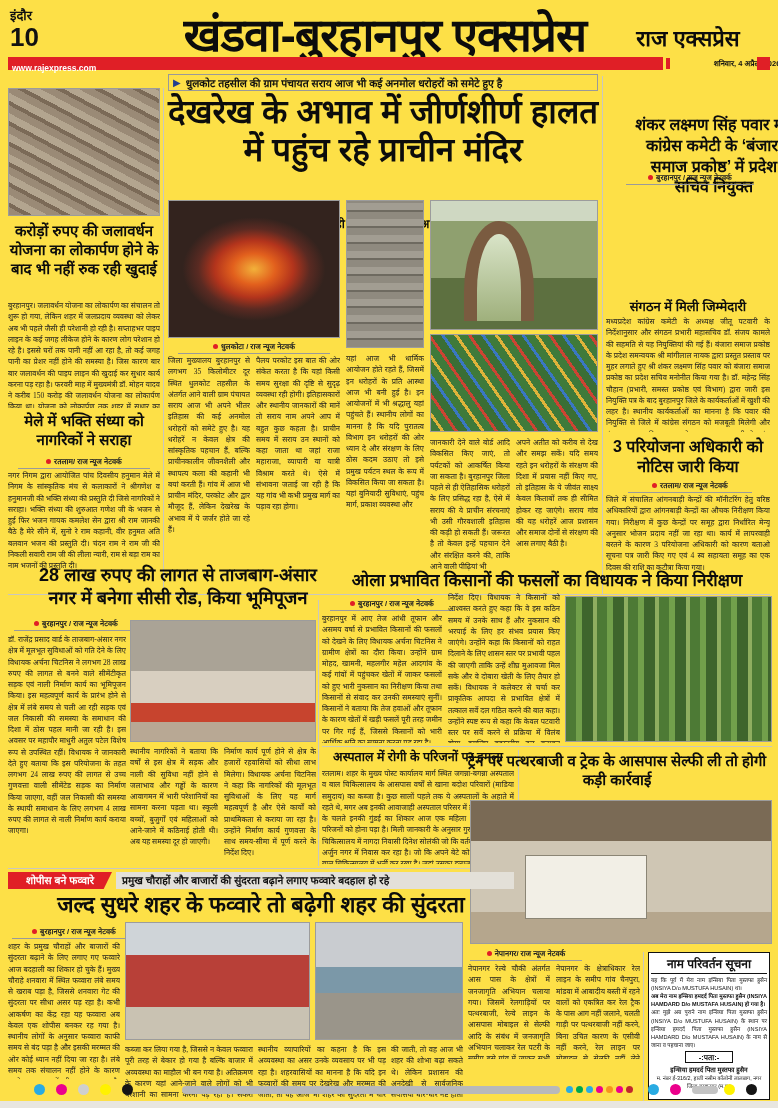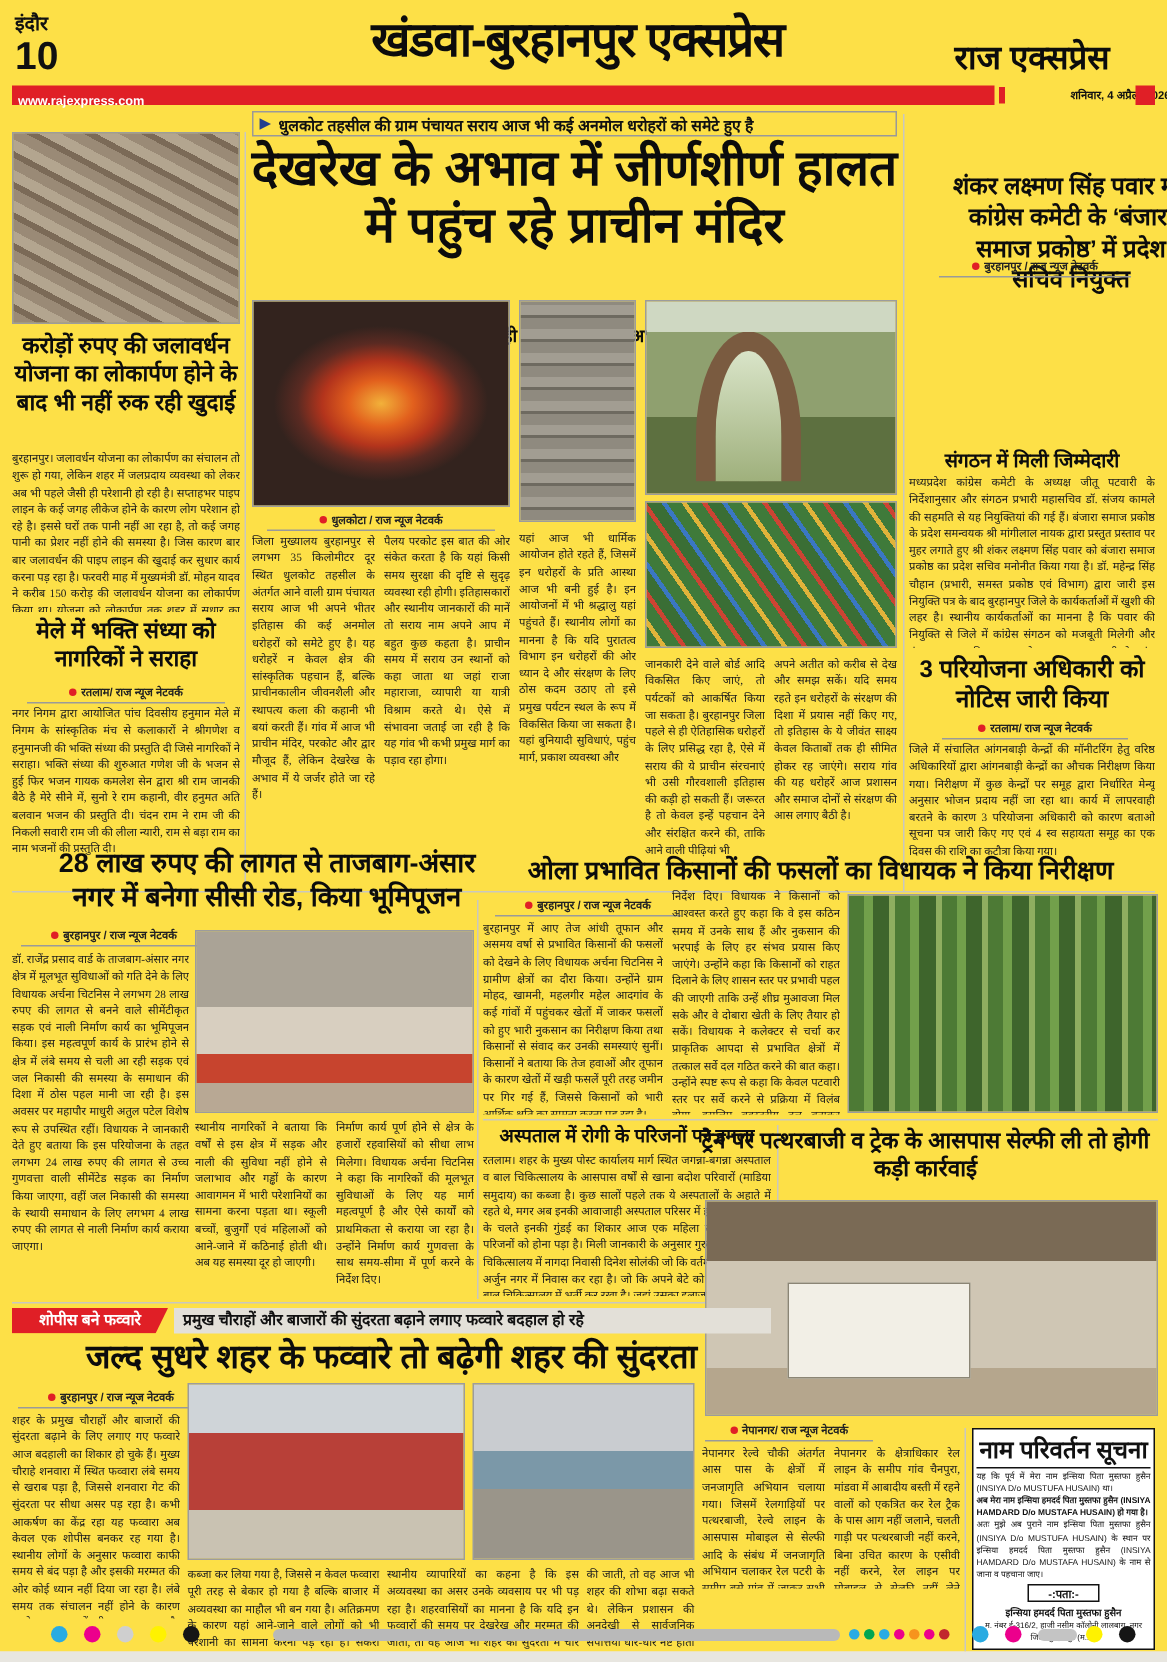--- a/index.html
+++ b/index.html
@@ -33,21 +33,21 @@
 </style>
 </head>
 <body>
 
 <div class="page">
 
   <div class="abs" style="left:10px;top:6px;width:70px;">
     <div style="font-size:13px;font-weight:bold;">इंदौर</div>
     <div style="font-size:26px;font-weight:bold;line-height:1;">10</div>
   </div>
-  <div class="abs headline" style="left:150px;top:8px;width:470px;font-size:32px;letter-spacing:-1px;">खंडवा-बुरहानपुर एक्सप्रेस</div>
+  <div class="abs headline" style="left:150px;top:8px;width:470px;font-size:46px;letter-spacing:-1px;">खंडवा-बुरहानपुर एक्सप्रेस</div>
   <div class="abs headline" style="left:606px;top:26px;width:164px;font-size:22px;">राज एक्सप्रेस</div>
 
   <div class="abs" style="left:8px;top:57px;width:655px;height:13px;background:#e01f26;">
     <span style="color:#fff;font-size:8.5px;font-weight:bold;line-height:13px;padding-left:4px;display:inline-block;">www.rajexpress.com</span>
   </div>
   <div class="abs" style="left:666px;top:58px;width:4px;height:11px;background:#e01f26;"></div>
   <div class="abs" style="left:705px;top:58px;width:84px;font-size:7.5px;font-weight:bold;text-align:center;">शनिवार, 4 अप्रैल, 2026</div>
   <div class="abs" style="left:757px;top:57px;width:13px;height:13px;background:#e01f26;"></div>
 
   <div class="rule-v" style="left:163px;top:88px;height:506px;"></div>
@@ -150,21 +150,21 @@
     <span>बुरहानपुर / राज न्यूज नेटवर्क</span>
   </div>
   <div class="abs body-text" style="left:8px;top:941px;width:112px;height:138px;">शहर के प्रमुख चौराहों और बाजारों की सुंदरता बढ़ाने के लिए लगाए गए फव्वारे आज बदहाली का शिकार हो चुके हैं। मुख्य चौराहे शनवारा में स्थित फव्वारा लंबे समय से खराब पड़ा है, जिससे शनवारा गेट की सुंदरता पर सीधा असर पड़ रहा है। कभी आकर्षण का केंद्र रहा यह फव्वारा अब केवल एक शोपीस बनकर रह गया है। स्थानीय लोगों के अनुसार फव्वारा काफी समय से बंद पड़ा है और इसकी मरम्मत की ओर कोई ध्यान नहीं दिया जा रहा है। लंबे समय तक संचालन नहीं होने के कारण इसके रखरखाव में भी नुकसान हुआ है। फव्वारे के अंदर की पाइपलाइन तक खराब हो चुकी है, जिससे इसे दोबारा शुरू करना अब और भी चुनौतीपूर्ण हो गया है।</div>
   <div class="photo ph-redgate" style="left:125px;top:922px;width:185px;height:118px;"></div>
   <div class="photo ph-street" style="left:315px;top:922px;width:148px;height:118px;"></div>
   <div class="abs body-text" style="left:125px;top:1044px;width:128px;height:58px;">कब्जा कर लिया गया है, जिससे न केवल फव्वारा पूरी तरह से बेकार हो गया है बल्कि बाजार में अव्यवस्था का माहौल भी बन गया है। अतिक्रमण के कारण यहां आने-जाने वाले लोगों को भी परेशानी का सामना करना पड़ रहा है। संकरी जगह में ठेलों की भरमार से रास्ते अवरुद्ध हो जाते हैं, जिससे पैदल चलना भी मुश्किल हो जाता है।</div>
   <div class="abs body-text" style="left:258px;top:1044px;width:128px;height:58px;">स्थानीय व्यापारियों का कहना है कि इस अव्यवस्था का असर उनके व्यवसाय पर भी पड़ रहा है। शहरवासियों का मानना है कि यदि इन फव्वारों की समय पर देखरेख और मरम्मत की जाती, तो वह आज भी शहर की सुंदरता में चार चांद लगा सकते थे।</div>
   <div class="abs body-text" style="left:391px;top:1044px;width:72px;height:58px;">की जाती, तो वह आज भी शहर की शोभा बढ़ा सकते थे। लेकिन प्रशासन की अनदेखी से सार्वजनिक संपत्तियां धीरे-धीरे नष्ट होती जा रही हैं।</div>
 
   <div class="abs" style="left:648px;top:952px;width:122px;height:148px;border:1.5px solid #111;background:#fff;box-sizing:border-box;padding:2px;">
-    <div style="font-size:16px;font-weight:bold;text-align:center;border-bottom:1px solid #111;padding-bottom:1px;">नाम परिवर्तन सूचना</div>
+    <div style="font-size:12px;font-weight:bold;text-align:center;border-bottom:1px solid #111;padding-bottom:1px;">नाम परिवर्तन सूचना</div>
     <div style="font-size:5.6px;line-height:1.45;text-align:justify;margin-top:2px;">यह कि पूर्व में मेरा नाम इन्सिया पिता मुस्तफा हुसैन (INSIYA D/o MUSTUFA HUSAIN) था।</div>
     <div style="font-size:5.6px;line-height:1.45;text-align:justify;font-weight:bold;">अब मेरा नाम इन्सिया हमदर्द पिता मुस्तफा हुसैन (INSIYA HAMDARD D/o MUSTAFA HUSAIN) हो गया है।</div>
     <div style="font-size:5.6px;line-height:1.45;text-align:justify;">अतः मुझे अब पुराने नाम इन्सिया पिता मुस्तफा हुसैन (INSIYA D/o MUSTUFA HUSAIN) के स्थान पर इन्सिया हमदर्द पिता मुस्तफा हुसैन (INSIYA HAMDARD D/o MUSTAFA HUSAIN) के नाम से जाना व पहचाना जाए।</div>
     <div style="font-size:7.5px;font-weight:bold;text-align:center;border:1px solid #111;width:46px;margin:2px auto;">-:पता:-</div>
     <div style="font-size:6.5px;font-weight:bold;text-align:center;">इन्सिया हमदर्द पिता मुस्तफा हुसैन</div>
     <div style="font-size:5.4px;text-align:center;">म. नंबर ई-316/2, हाजी नसीम कॉलोनी लालबाग, नगर जिला बुरहानपुर (म.प्र.)</div>
   </div>
 
   <div class="regdot" style="left:34px;top:1084px;background:#29abe2;"></div>
   <div class="regdot" style="left:56px;top:1084px;background:#ec008c;"></div>

